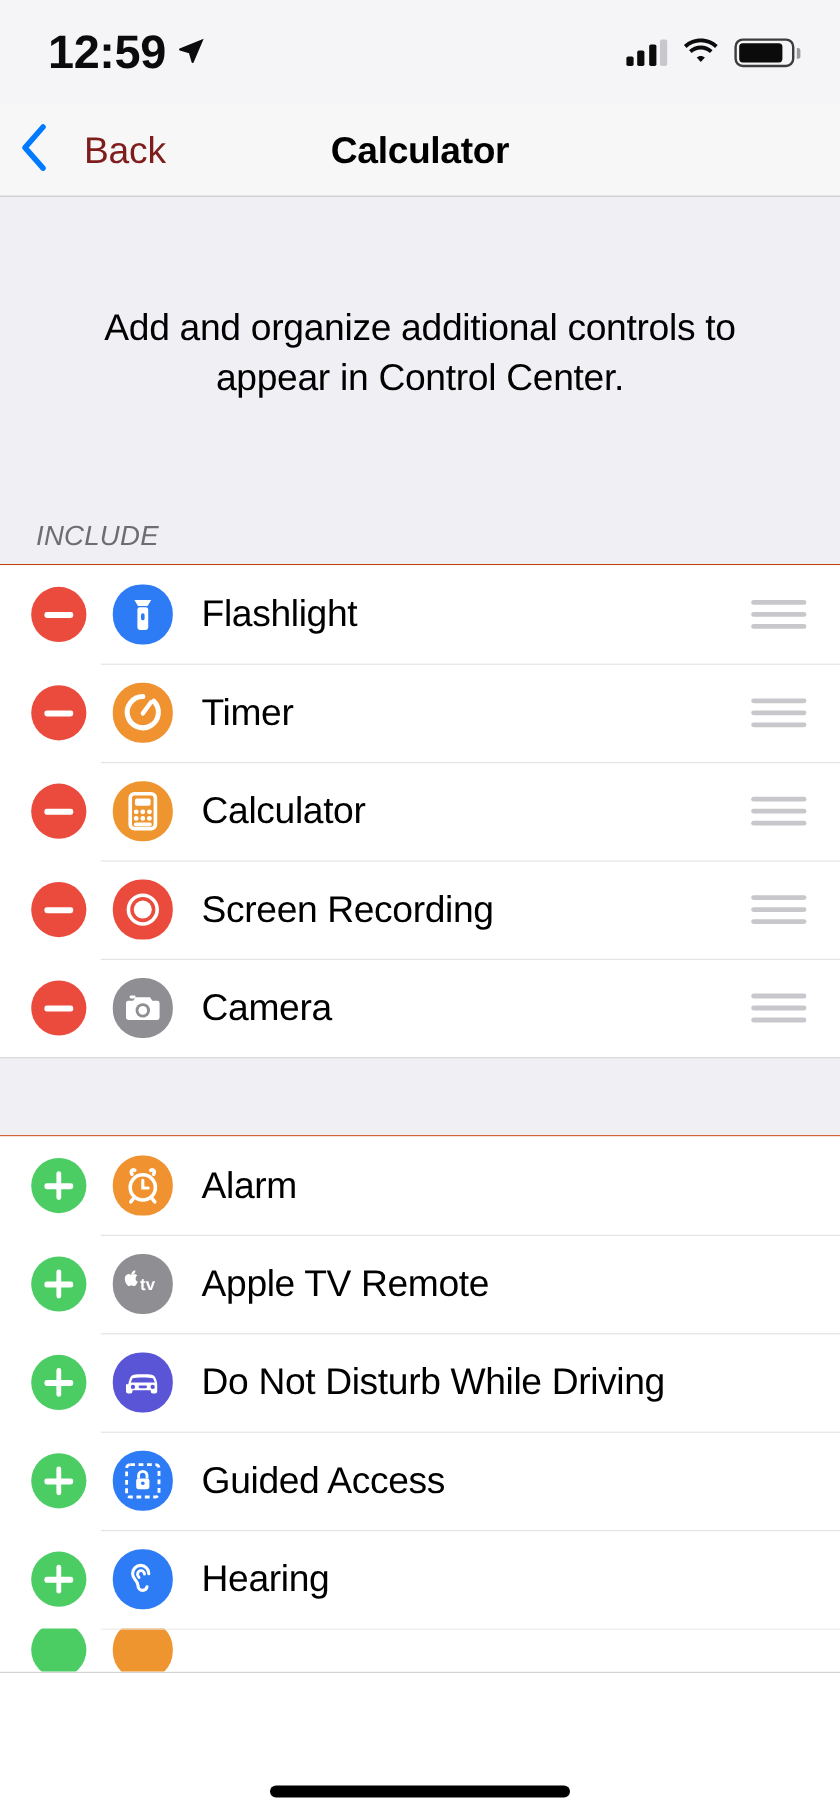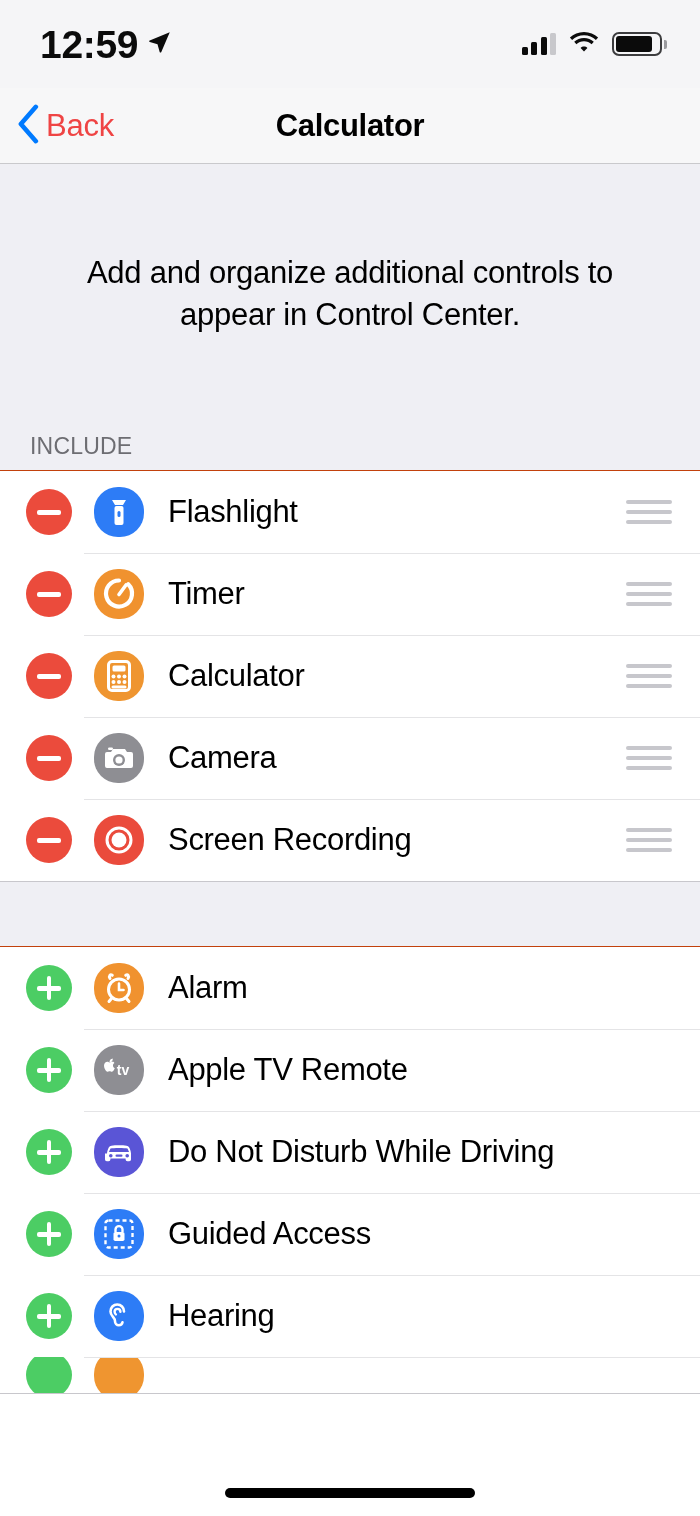--- a/index.html
+++ b/index.html
@@ -42,21 +42,21 @@
     display: flex; align-items: center;
     position: relative;
     border-bottom: 1px solid #c9c9cc;
   }
   .nav-back {
     display: flex; align-items: center; gap: 6px;
     padding-left: 16px;
     cursor: pointer;
   }
   .chev-back { display: block; }
-  .nav-back-label { font-size: 31px; color: #ef4444; letter-spacing: -0.2px; }
+  .nav-back-label { font-size: 31px; color: #7f1d1d; letter-spacing: -0.2px; margin-left: 24px; }
   .nav-title {
     position: absolute; left: 0; right: 0;
     text-align: center;
     font-size: 31px; font-weight: 700; color: #000;
     letter-spacing: -0.3px;
     pointer-events: none;
   }
 
   
   .content { background: #efeff4; }
@@ -68,21 +68,21 @@
     letter-spacing: -0.25px;
   }
   .section-header {
     font-size: 23px;
     color: #6d6d72;
     letter-spacing: 0.2px;
     padding: 0 0 10px 30px;
     display: flex; align-items: flex-end;
     height: 72px;
   }
-  .include-header { margin-top: 62px; }
+  .include-header { margin-top: 62px; font-style: italic; }
   .group { background: #ffffff; border-top: 1px solid #c2410c; border-bottom: 1px solid #c8c7cc; }
   .gap { height: 64px; background: #efeff4; }
 
   .row {
     display: flex; align-items: center;
     height: 82px;
     background: #fff;
     padding-left: 26px;
     position: relative;
   }
@@ -251,47 +251,47 @@
             <i></i>
             <i></i>
             <i></i>
           </div>
       </div>
 
       <div class="row">
         <div class="toggle-btn minus">
             <span class="bar-h"></span>
           </div>
+        <div class="app-icon" style="background:#ea4b3c">
+          <svg width="50" height="50" viewBox="0 0 50 50">
+            <circle cx="25" cy="25" r="12" fill="none" stroke="#fff" stroke-width="3"></circle>
+            <circle cx="25" cy="25" r="7.5" fill="#fff"></circle>
+          </svg>
+        </div>
+        <div class="row-label">Screen Recording</div>
+        <div class="drag-handle">
+            <i></i>
+            <i></i>
+            <i></i>
+          </div>
+      </div>
+
+      <div class="row">
+        <div class="toggle-btn minus">
+            <span class="bar-h"></span>
+          </div>
         <div class="app-icon" style="background:#8e8e93">
           <svg width="50" height="50" viewBox="0 0 50 50">
             <path d="M13 19h4l2-3h12l2 3h4a2 2 0 0 1 2 2v12a2 2 0 0 1-2 2H13a2 2 0 0 1-2-2V21a2 2 0 0 1 2-2z" fill="#fff"></path>
             <circle cx="25" cy="27" r="6" fill="#8e8e93"></circle>
             <circle cx="25" cy="27" r="3.6" fill="#fff"></circle>
             <rect x="14" y="14.5" width="5" height="2.5" rx="1.2" fill="#fff"></rect>
           </svg>
         </div>
         <div class="row-label">Camera</div>
-        <div class="drag-handle">
-            <i></i>
-            <i></i>
-            <i></i>
-          </div>
-      </div>
-
-      <div class="row">
-        <div class="toggle-btn minus">
-            <span class="bar-h"></span>
-          </div>
-        <div class="app-icon" style="background:#ea4b3c">
-          <svg width="50" height="50" viewBox="0 0 50 50">
-            <circle cx="25" cy="25" r="12" fill="none" stroke="#fff" stroke-width="3"></circle>
-            <circle cx="25" cy="25" r="7.5" fill="#fff"></circle>
-          </svg>
-        </div>
-        <div class="row-label">Screen Recording</div>
         <div class="drag-handle">
             <i></i>
             <i></i>
             <i></i>
           </div>
       </div>
 
     </div>
 
     <div class="gap"></div>

